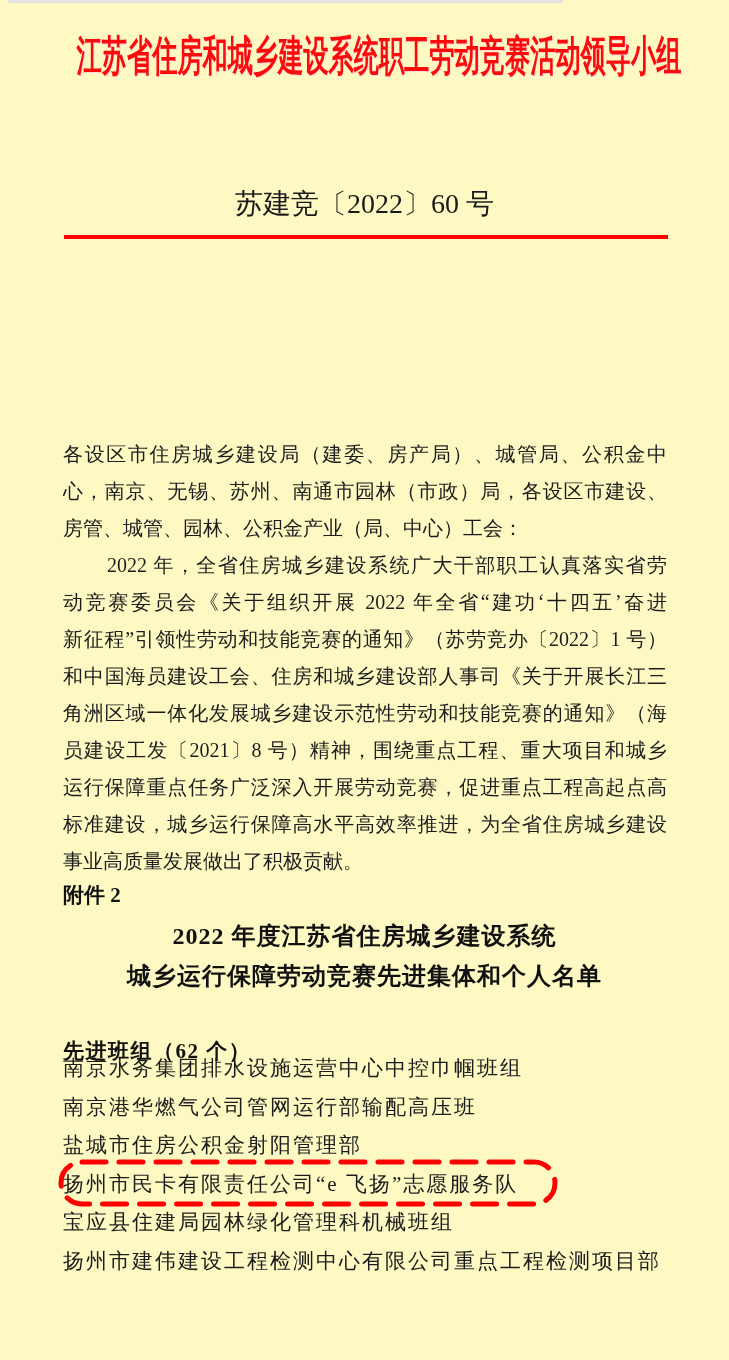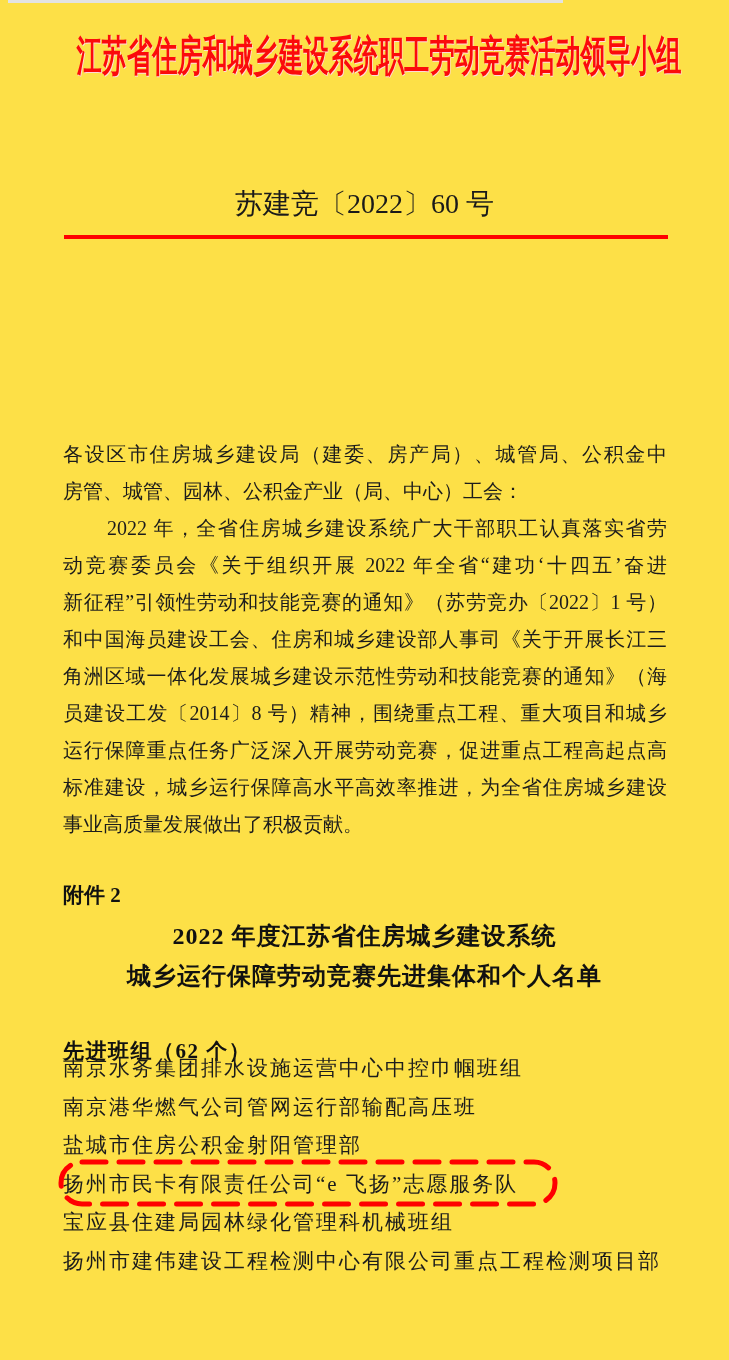--- a/index.html
+++ b/index.html
@@ -1,20 +1,20 @@
 <!DOCTYPE html>
 <html><head>
 <meta charset="utf-8">
 <style>
   html, body { margin: 0; padding: 0; background: #ffffff; }
   .page {
     position: relative;
     width: 729px;
     height: 1360px;
-    background: #fde047;
+    background: #fef9c3;
     overflow: hidden;
     font-family: "Liberation Serif", "DejaVu Serif", serif;
     color: #151515;
   }
   .top-artifact {
     position: absolute;
     left: 8px; top: 0;
     width: 555px; height: 3px;
     background: #e3e3e3;
   }
@@ -139,27 +139,28 @@
 
   <div class="org-header">江苏省住房和城乡建设系统职工劳动竞赛活动领导小组</div>
 
   <div class="doc-number">苏建竞〔2022〕60 号</div>
 
   <div class="red-rule"></div>
 
 
   <div class="body-text">
     <div class="bline j">各设区市住房城乡建设局（建委、房产局）、城管局、公积金中</div>
+    <div class="bline j">心，南京、无锡、苏州、南通市园林（市政）局，各设区市建设、</div>
     <div class="bline">房管、城管、园林、公积金产业（局、中心）工会：</div>
     <div class="bline j indent">2022 年，全省住房城乡建设系统广大干部职工认真落实省劳</div>
     <div class="bline j">动竞赛委员会《关于组织开展 2022 年全省“建功‘十四五’奋进</div>
     <div class="bline j">新征程”引领性劳动和技能竞赛的通知》（苏劳竞办〔2022〕1 号）</div>
     <div class="bline j">和中国海员建设工会、住房和城乡建设部人事司《关于开展长江三</div>
     <div class="bline j">角洲区域一体化发展城乡建设示范性劳动和技能竞赛的通知》（海</div>
-    <div class="bline j">员建设工发〔2014〕8 号）精神，围绕重点工程、重大项目和城乡</div>
+    <div class="bline j">员建设工发〔2021〕8 号）精神，围绕重点工程、重大项目和城乡</div>
     <div class="bline j">运行保障重点任务广泛深入开展劳动竞赛，促进重点工程高起点高</div>
     <div class="bline j">标准建设，城乡运行保障高水平高效率推进，为全省住房城乡建设</div>
     <div class="bline">事业高质量发展做出了积极贡献。</div>
   </div>
 
   <div class="attachment-label">附件 2</div>
 
   <div class="attachment-title">
     <div>2022 年度江苏省住房城乡建设系统</div>
     <div>城乡运行保障劳动竞赛先进集体和个人名单</div>

